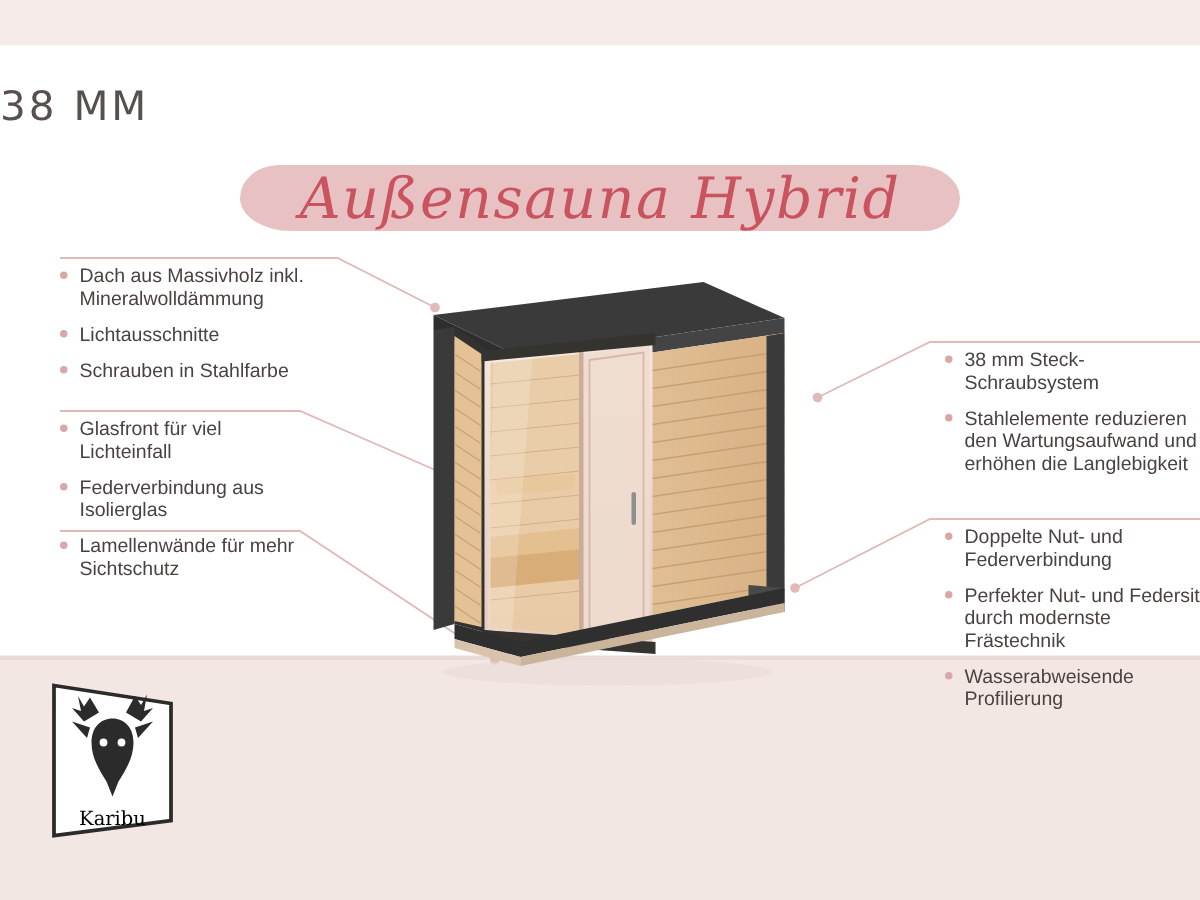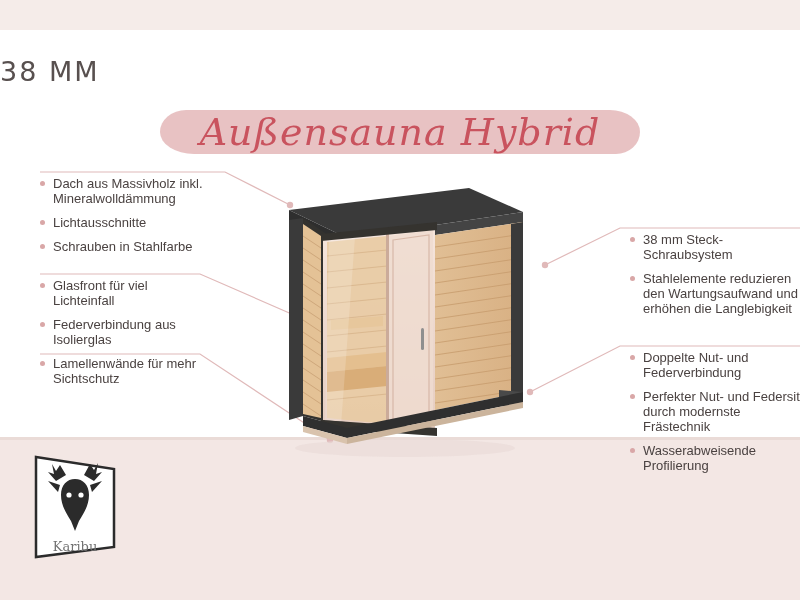--- a/index.html
+++ b/index.html
@@ -137,21 +137,21 @@
     position: absolute;
     left: 0; top: 0;
     width: 90px; height: 105px;
   }
   .logo-text {
     position: absolute;
     left: 0; bottom: 6px;
     width: 90px;
     text-align: center;
     font-size: 13px;
-    color: #737373;
+    color: #000000;
     font-family: "DejaVu Serif", serif;
   }
 </style>
 </head>
 <body>
 
 <div id="page">
 
   <div class="band-top"></div>
   <div class="band-bottom-edge"></div>

